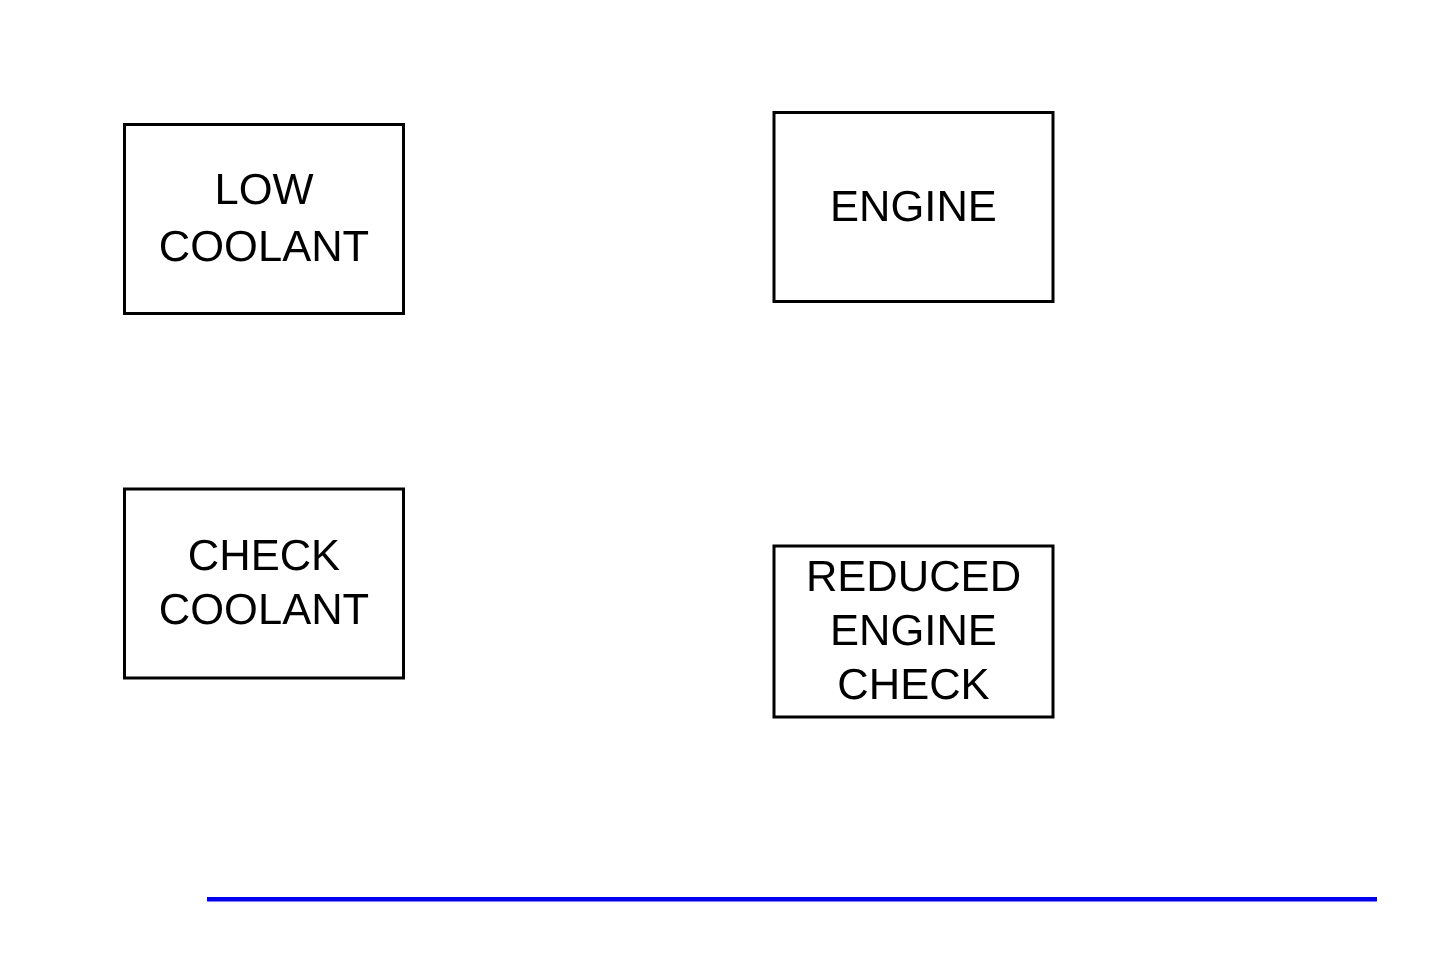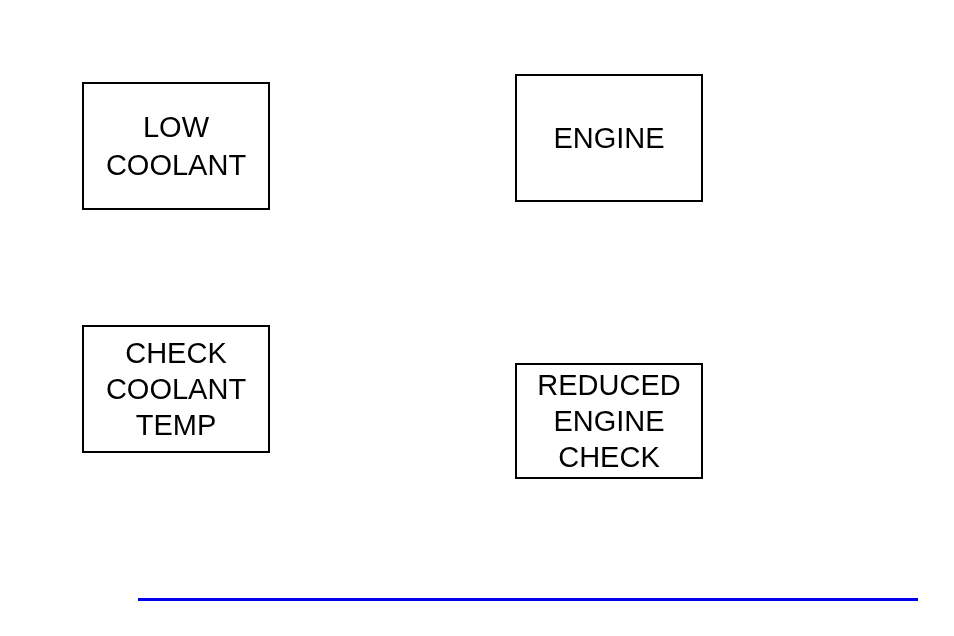--- a/index.html
+++ b/index.html
@@ -86,21 +86,20 @@
     <span class="msg-line">COOLANT</span>
   </div>
 
   <div class="msg-box lines-3" id="box-engine-overheated" style="border-color: rgb(0, 0, 0);">
     <span class="msg-line">ENGINE</span>
   </div>
 
   <div class="msg-box lines-3" id="box-check-coolant-temp" style="border-color: rgb(0, 0, 0);">
     <span class="msg-line">CHECK</span>
     <span class="msg-line">COOLANT</span>
-    <span class="msg-line">TEMP</span>
   </div>
 
   <div class="msg-box lines-3" id="box-reduced-engine-power" style="border-color: rgb(0, 0, 0);">
     <span class="msg-line">REDUCED</span>
     <span class="msg-line">ENGINE</span>
     <span class="msg-line">CHECK</span>
   </div>
 
   <div id="bottom-rule" style="background: rgb(0, 0, 238);"></div>
 

